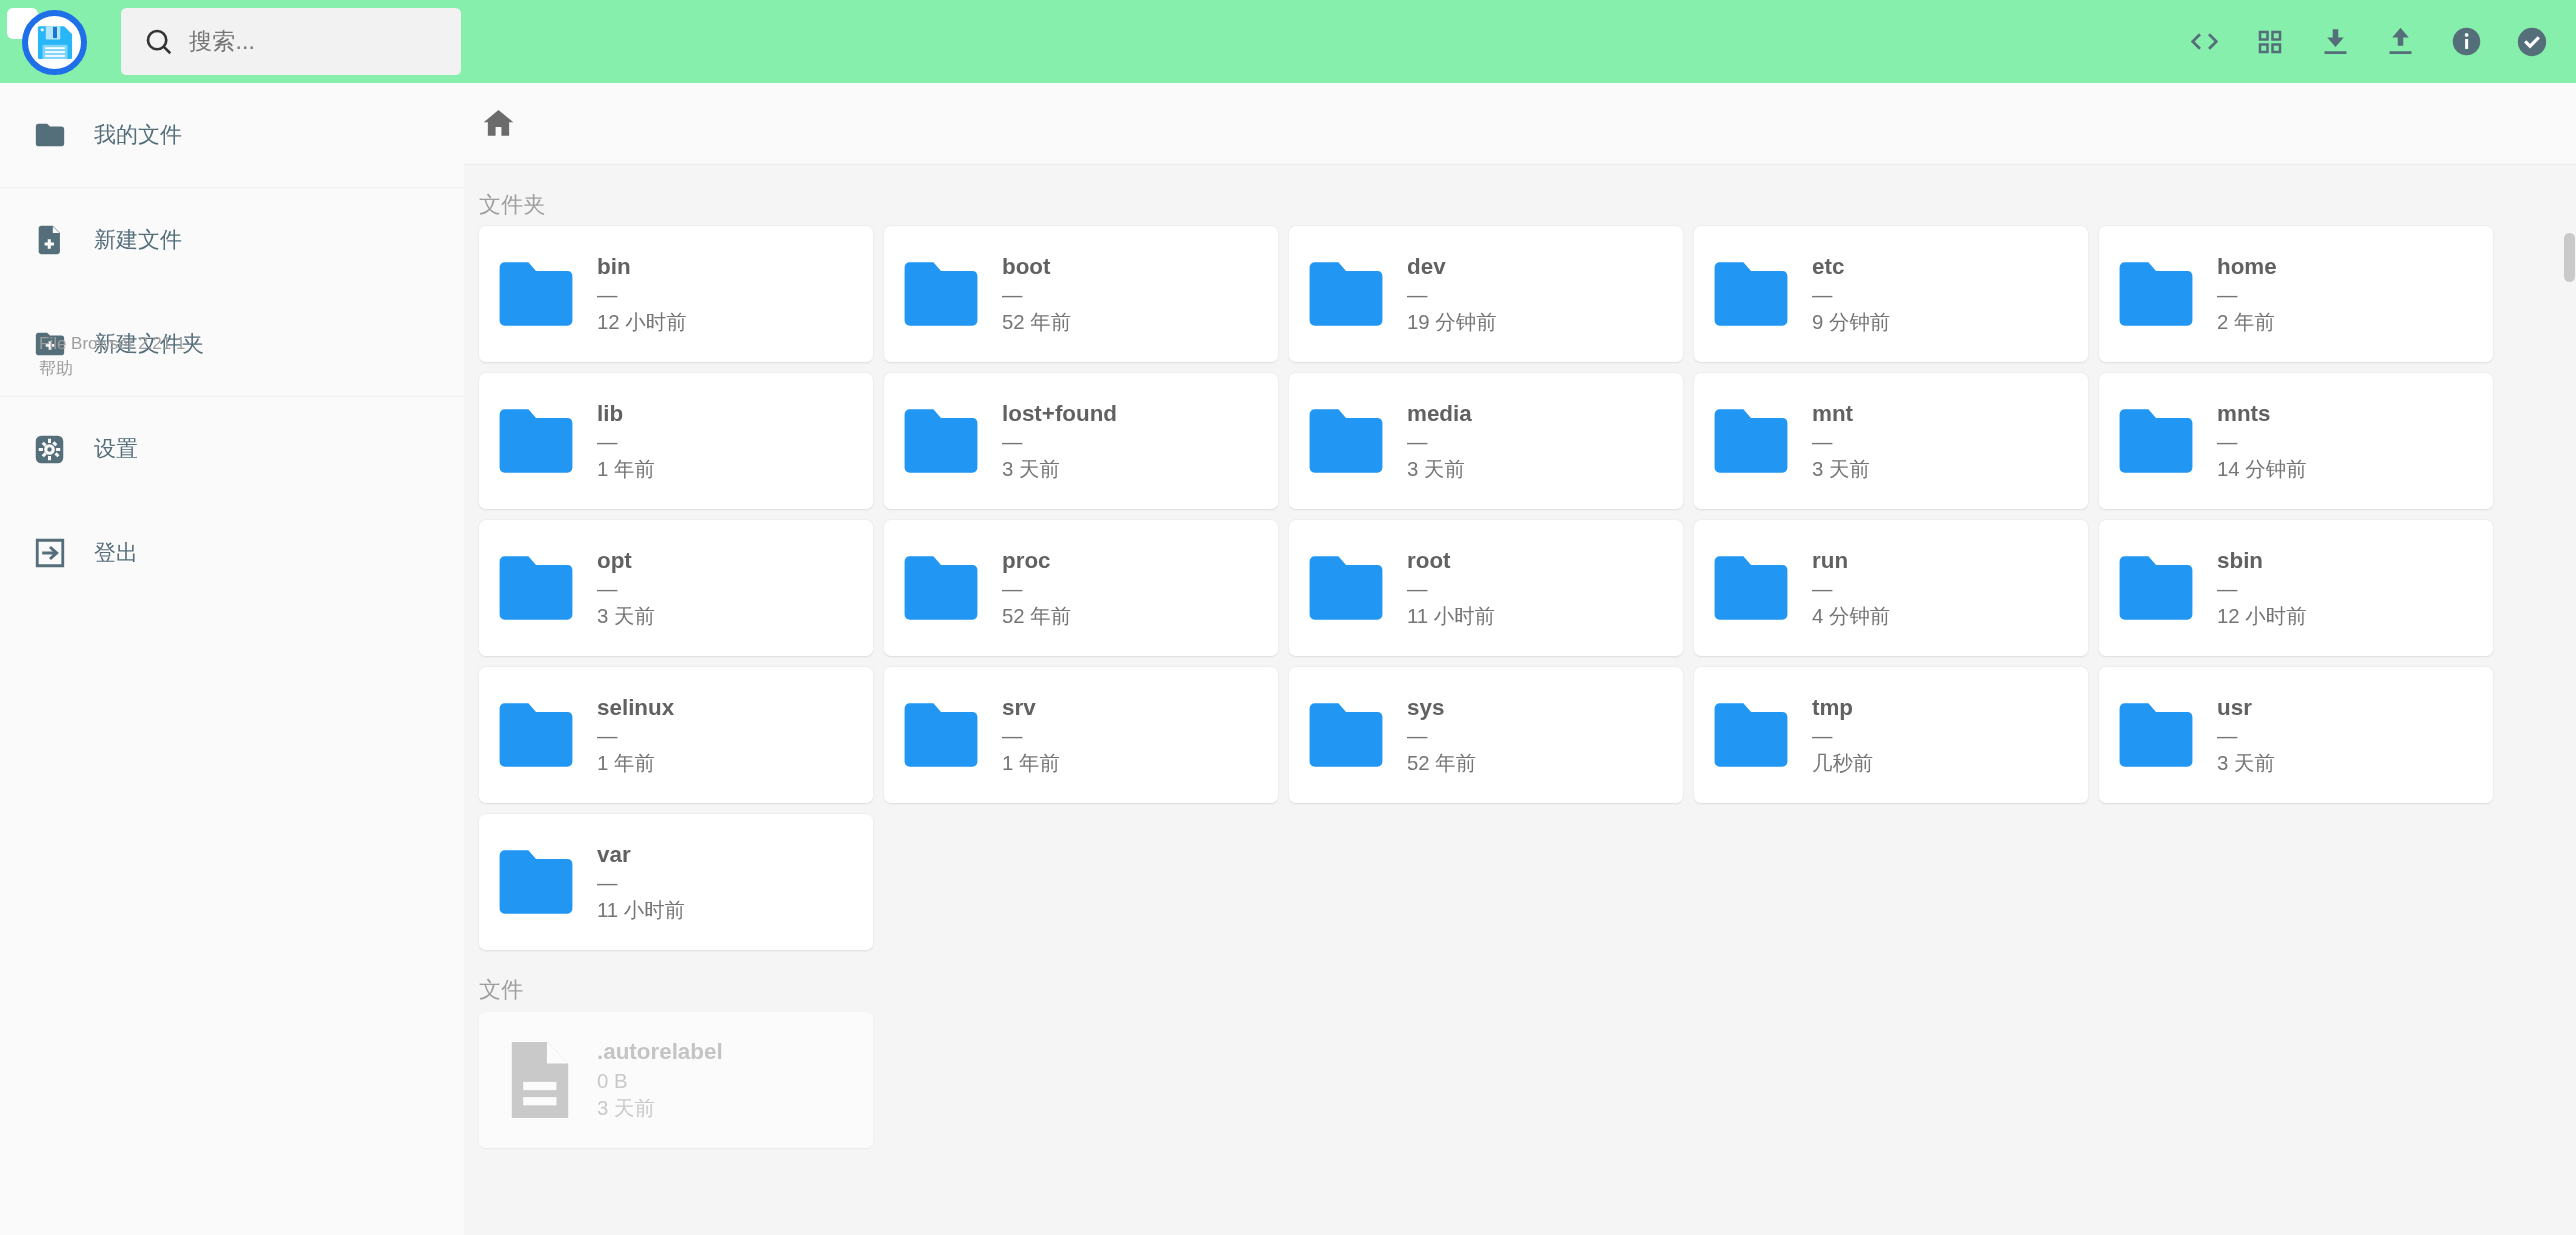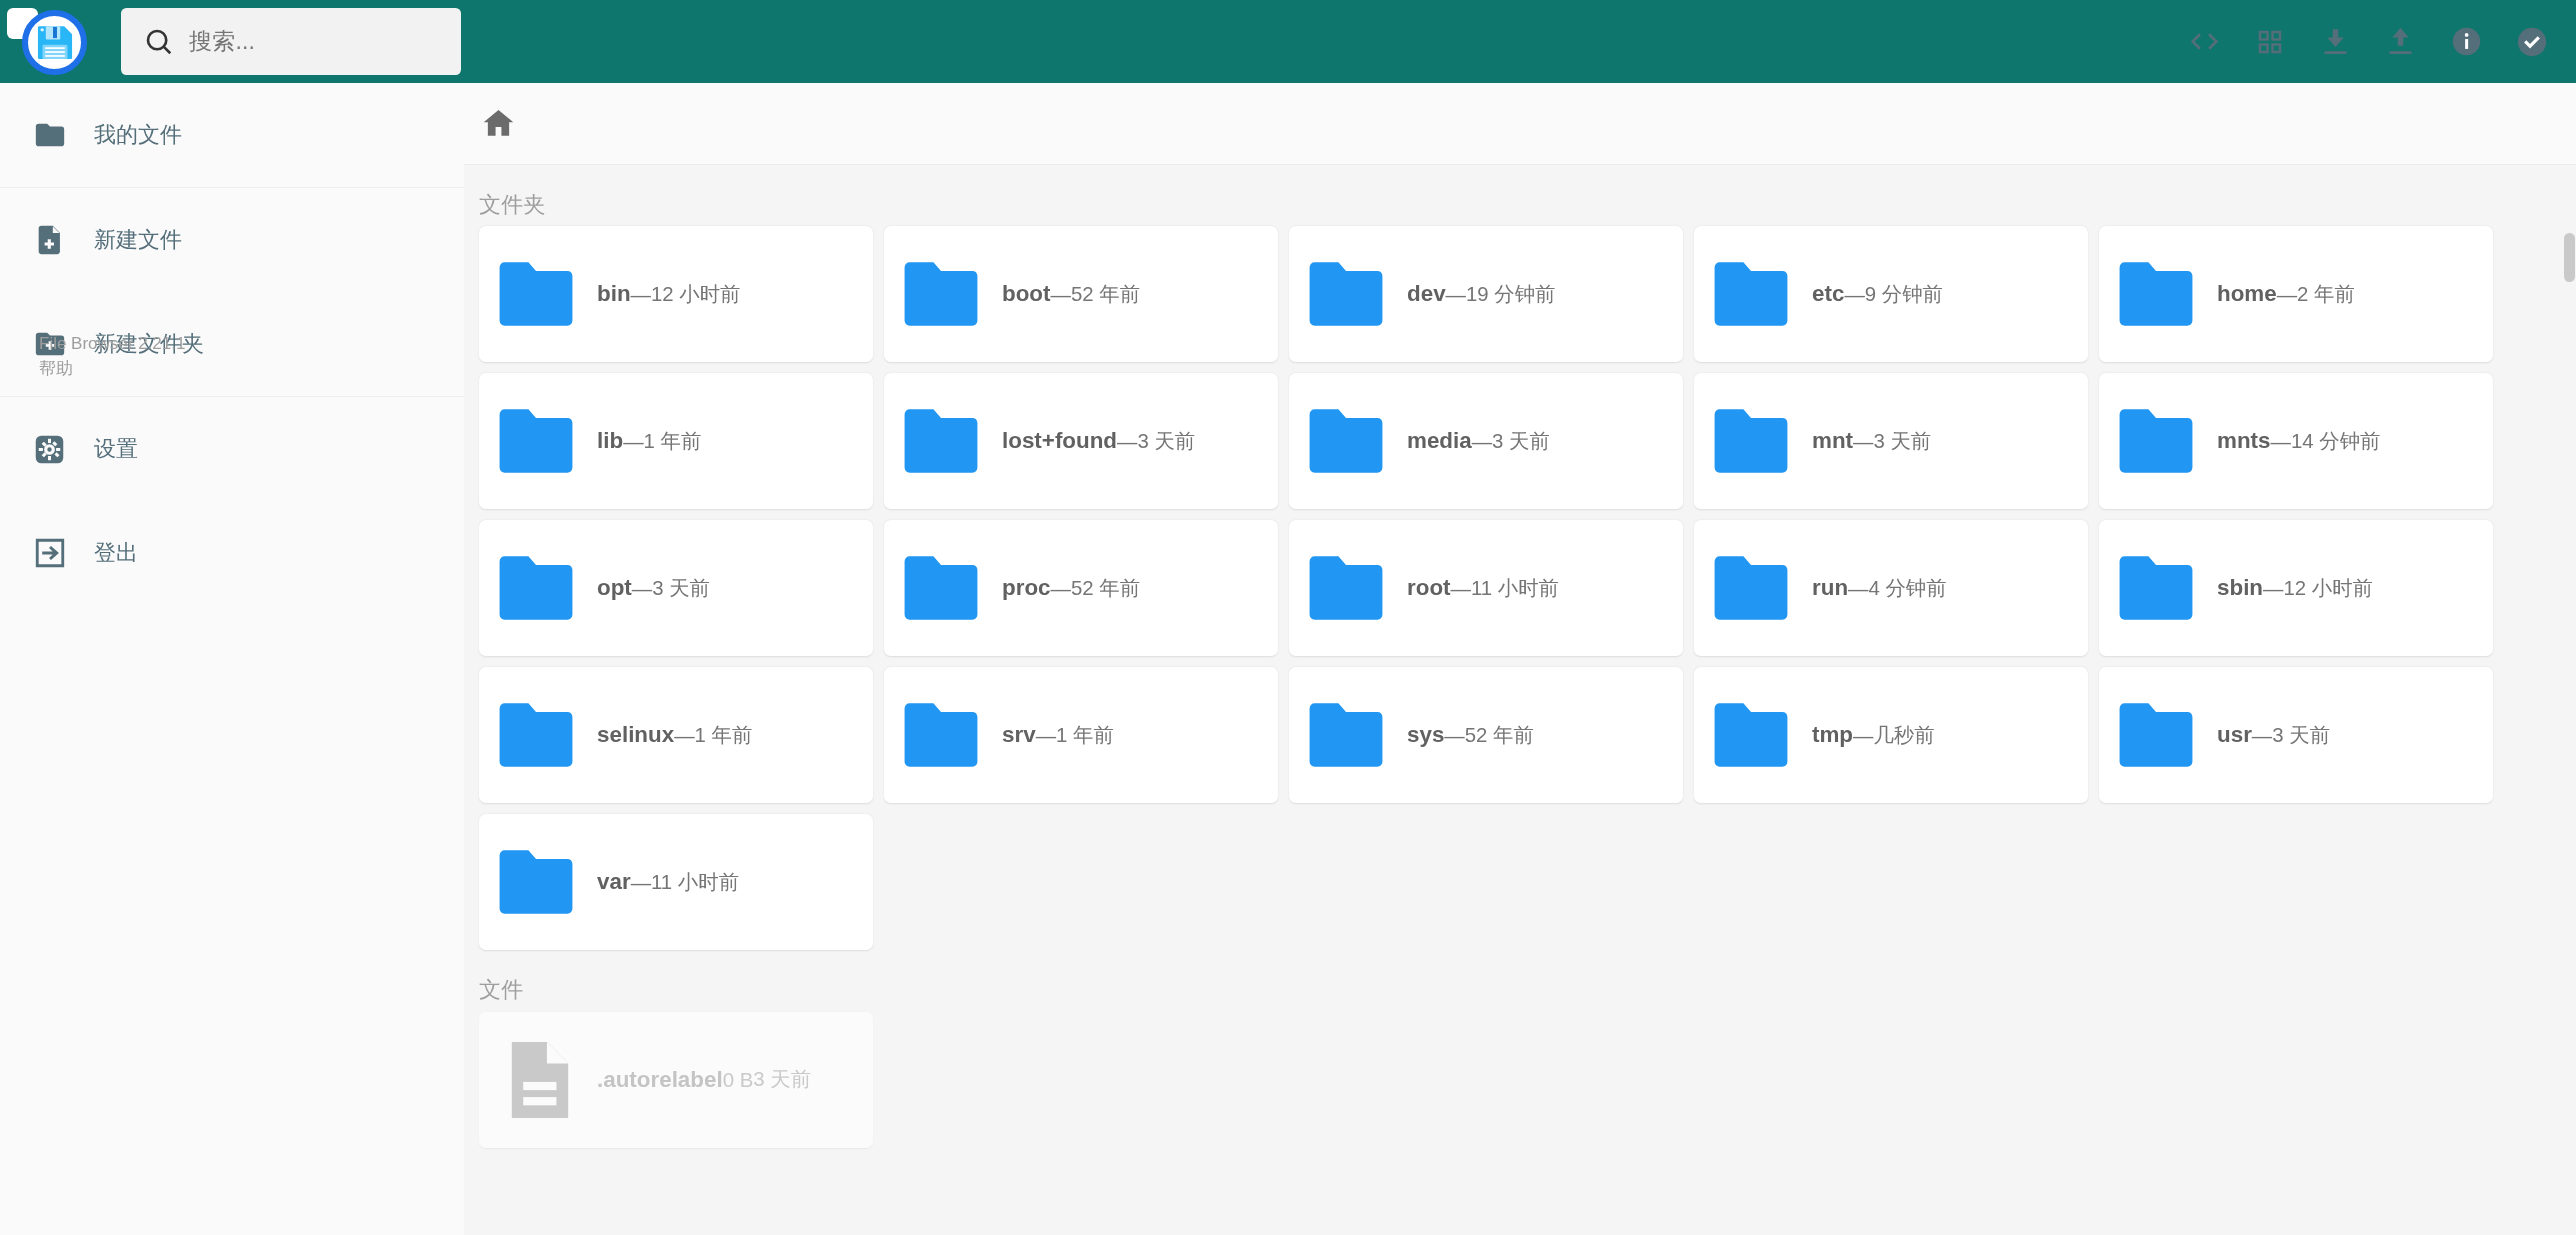--- a/index.html
+++ b/index.html
@@ -8,21 +8,21 @@
     overflow: hidden;
     background: #ffffff;
     font-family: "Liberation Sans", "DejaVu Sans", sans-serif;
     -webkit-font-smoothing: antialiased;
   }
 
   
   #header {
     position: absolute; top: 0; left: 0;
     width: 2576px; height: 83px;
-    background: #0f766e;
+    background: #86efac;
     display: flex; align-items: center;
     z-index: 30;
   }
   #corner-square {
     position: absolute; top: 8.2px; left: 6.8px;
     width: 31px; height: 31px;
     background: #ffffff; border-radius: 6.1px;
     z-index: 1;
   }
   #logo {
@@ -147,21 +147,21 @@
     user-select: none;
   }
   .card .thumb {
     width: 76px; height: 76px;
     flex: 0 0 auto;
     display: flex; align-items: center; justify-content: center;
   }
   .card .thumb svg { display: block; }
   .card .meta {
     margin-left: 23px;
-    display: flex; flex-direction: row;
+    display: flex; flex-direction: column;
     justify-content: center;
     min-width: 0;
   }
   .card .nm {
     font-size: 22.4px; font-weight: bold;
     color: #616161;
     white-space: nowrap;
     line-height: 1.25;
   }
   .card .sz {

